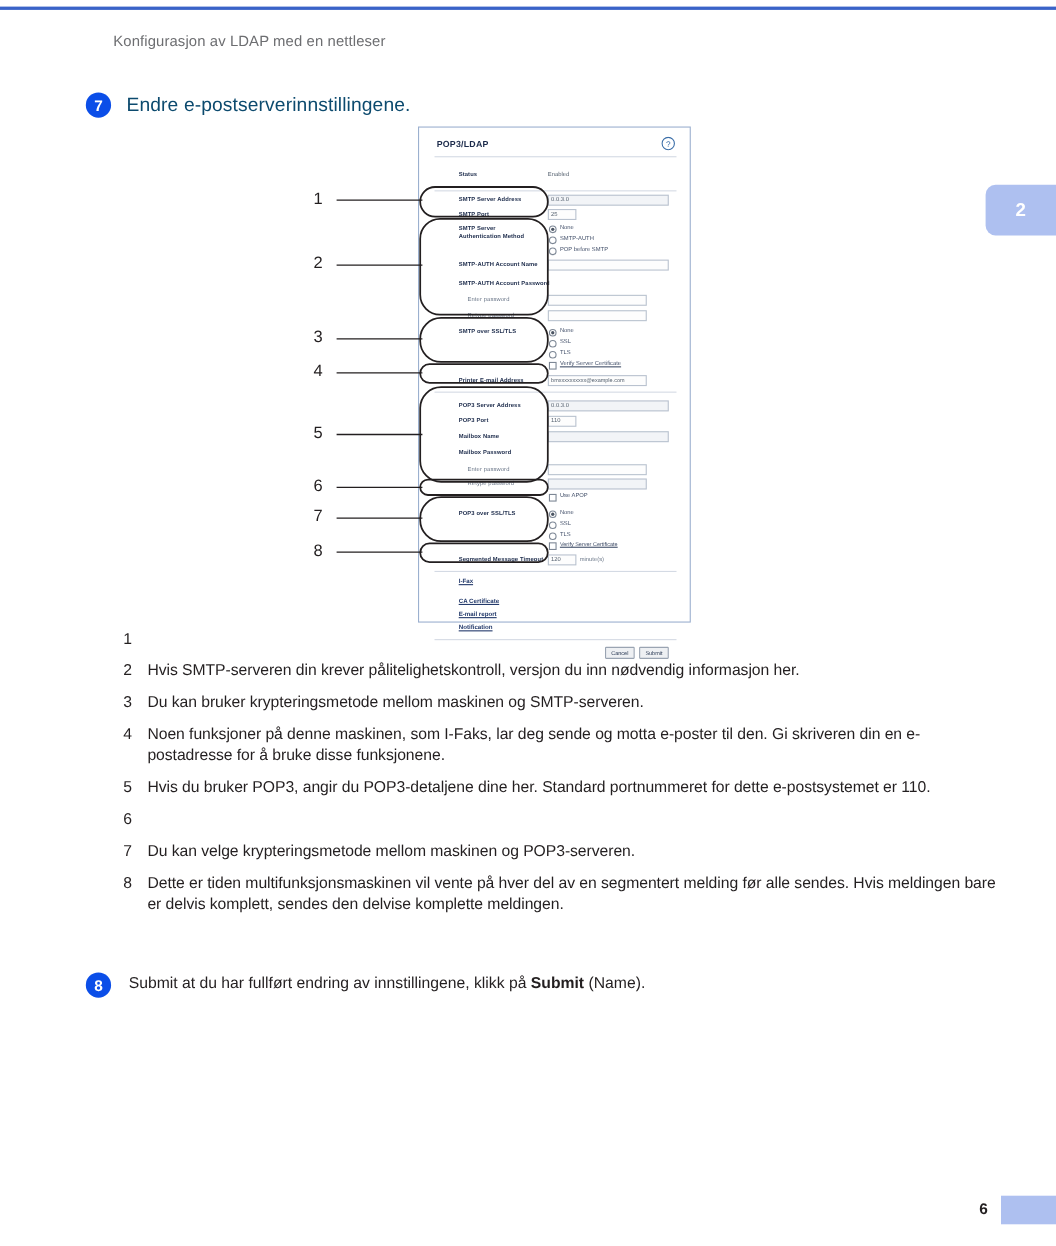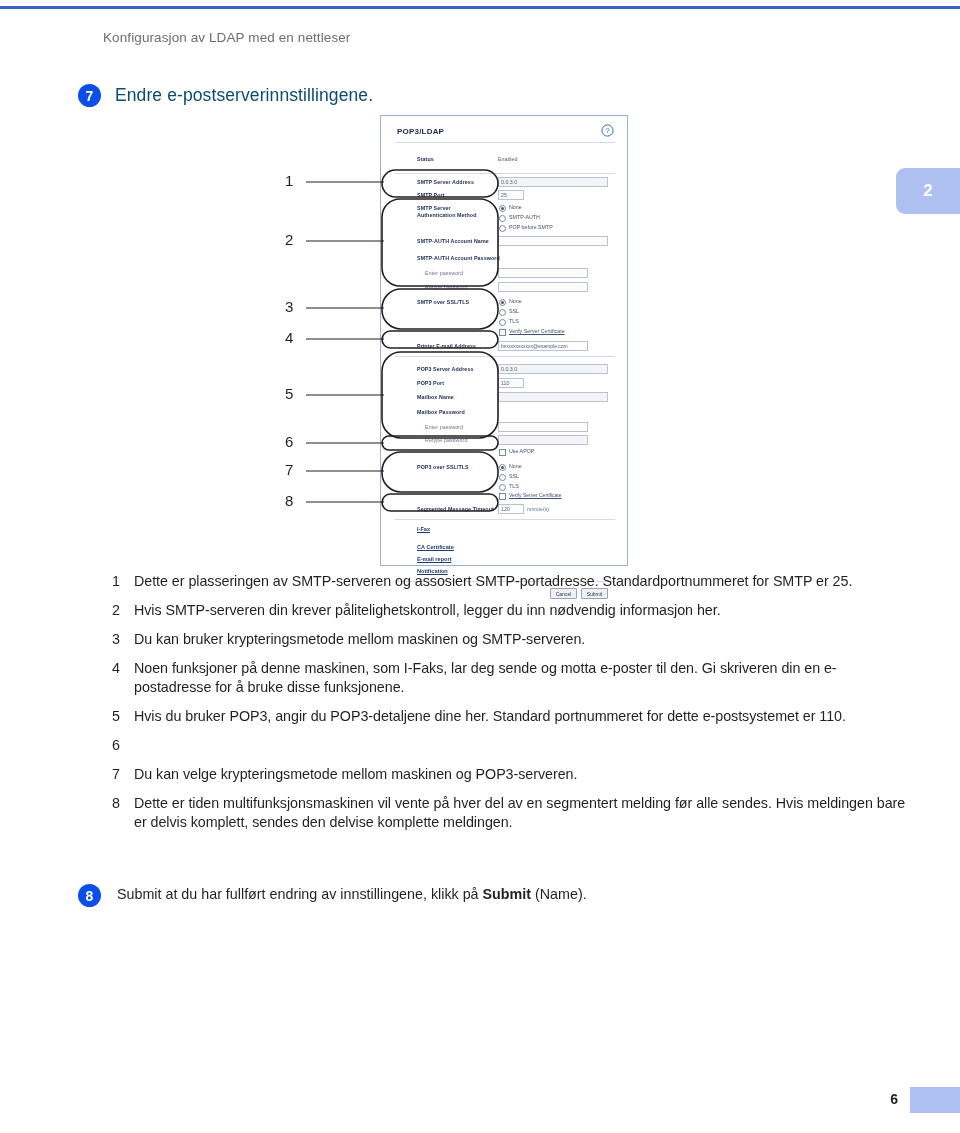--- a/index.html
+++ b/index.html
@@ -255,25 +255,24 @@
     <div class="cnum" style="left:25px;top:221px;">4</div>
     <div class="cnum" style="left:25px;top:277px;">5</div>
     <div class="cnum" style="left:25px;top:325px;">6</div>
     <div class="cnum" style="left:25px;top:353px;">7</div>
     <div class="cnum" style="left:25px;top:384px;">8</div>
   </div>
 
   <div class="list">
     <div class="li">
       <div class="n">1</div>
-      <div class="t">Dette er plasseringen av SMTP-serveren og assosiert SMTP-portadresse. Standardportnummeret for SMTP er 25.</div>
     </div>
     <div class="li">
       <div class="n">2</div>
-      <div class="t">Hvis SMTP-serveren din krever pålitelighetskontroll, legger du inn nødvendig informasjon her.</div>
+      <div class="t">Hvis SMTP-serveren din krever pålitelighetskontroll, versjon du inn nødvendig informasjon her.</div>
     </div>
     <div class="li">
       <div class="n">3</div>
       <div class="t">Du kan bruker krypteringsmetode mellom maskinen og SMTP-serveren.</div>
     </div>
     <div class="li">
       <div class="n">4</div>
       <div class="t">Noen funksjoner på denne maskinen, som I-Faks, lar deg sende og motta e-poster til den. Gi skriveren din en e-postadresse for å bruke disse funksjonene.</div>
     </div>
     <div class="li">

